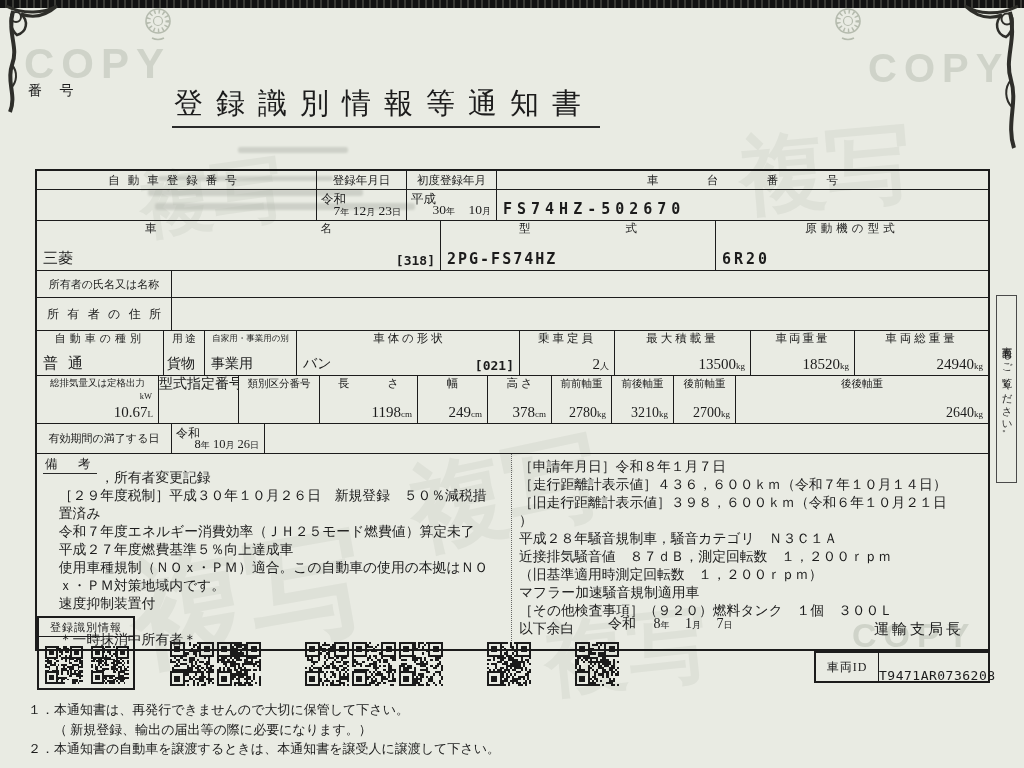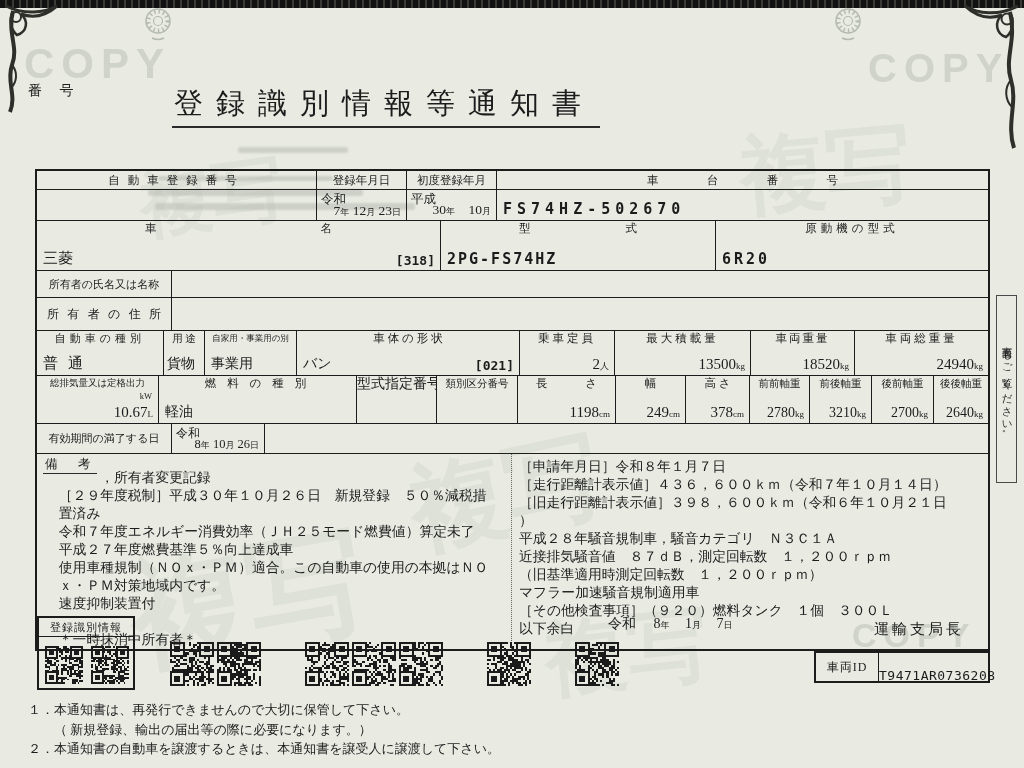--- a/index.html
+++ b/index.html
@@ -221,24 +221,20 @@
       <span class="hd" style="letter-spacing:3px">車両総重量</span>
       <span class="br"><span>24940</span><span class="un">kg</span></span>
     </div>
   </div>
 
   <div class="row" style="top:205px;height:48px">
     <div class="cl" style="width:122px">
       <span class="hd" style="font-size:9.5px">総排気量又は定格出力</span>
       <span style="position:absolute;top:15px;right:6px;font-size:8.5px">kW</span>
       <span class="br"><span>10.67</span><span class="un">L</span></span>
-    </div>
-    <div class="cl" style="width:198px">
-      <span class="hd" style="letter-spacing:4px">燃 料 の 種 別</span>
-      <span class="bl" style="font-size:14px">軽油</span>
     </div>
     <div class="cl" style="width:80px">
       <span class="hd" style="font-size:14px">型式指定番号</span>
       <span class="bl"></span>
     </div>
     <div class="cl" style="width:81px">
       <span class="hd" style="font-size:10.5px">類別区分番号</span>
       <span class="bl"></span>
     </div>
     <div class="cl" style="width:98px">

